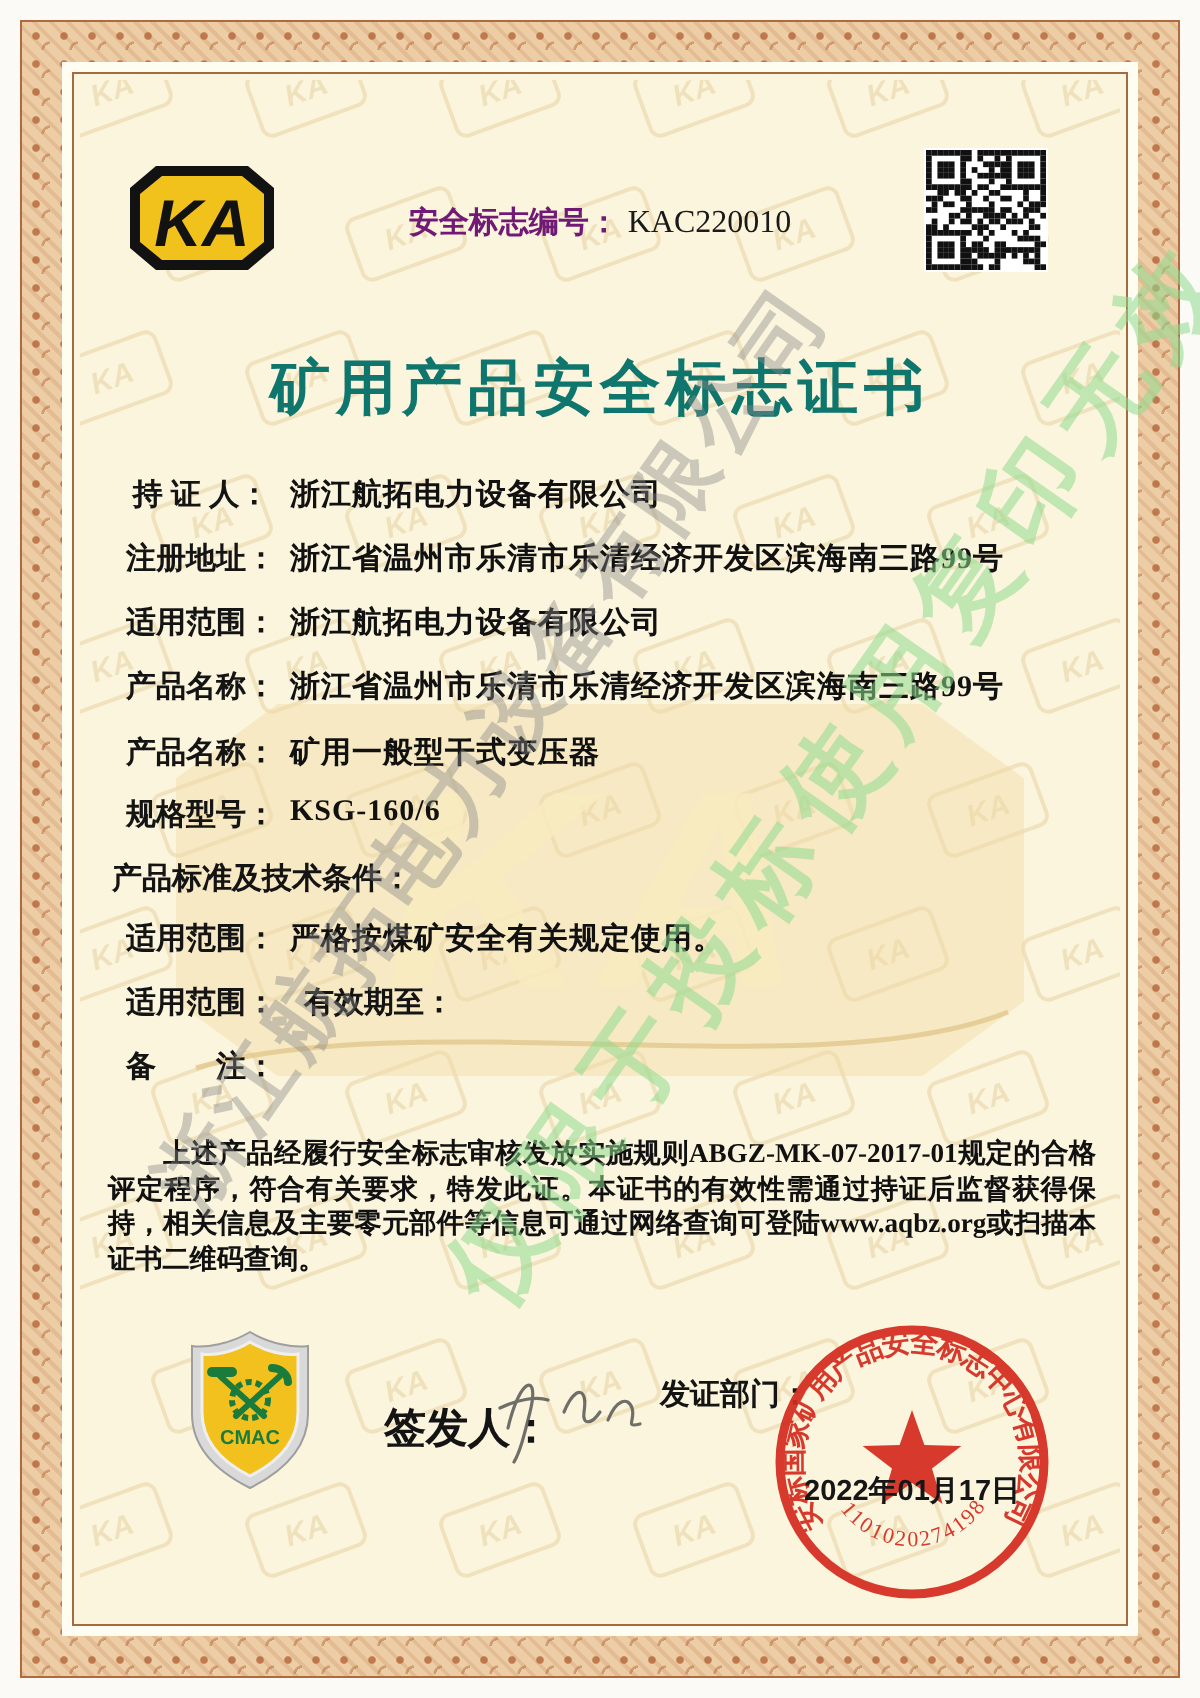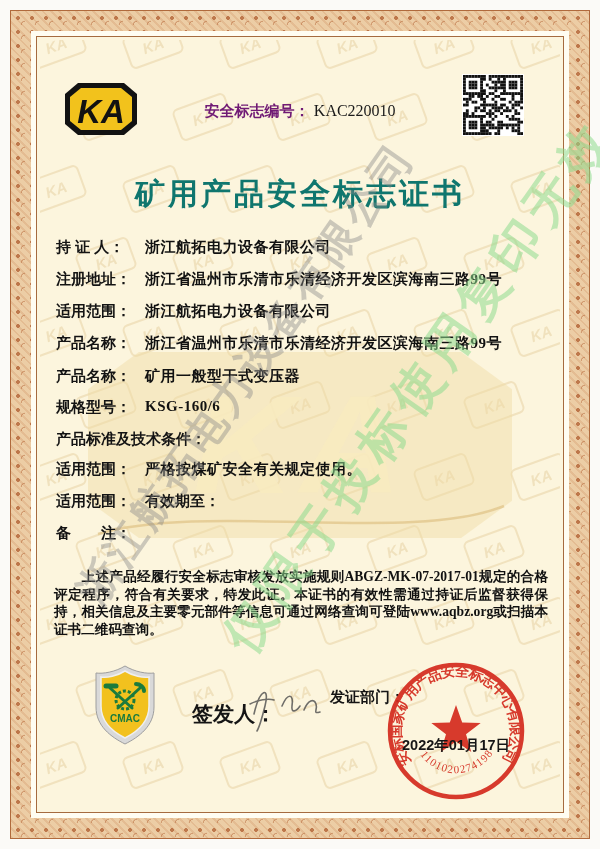--- a/index.html
+++ b/index.html
@@ -39,21 +39,21 @@
   .ka-logo{position:absolute;left:64px;top:82px;z-index:1;}
   .cert-no{position:absolute;left:0;right:0;top:102px;text-align:center;z-index:1;}
   .cert-no .lbl{font-weight:700;font-size:15px;color:#701a75;}
   .cert-no .val{font-family:"Liberation Serif",serif;font-size:16px;color:#1a1a1a;}
   .qr{position:absolute;left:462px;top:74px;width:60px;height:60px;background:#fff;padding:1px;z-index:1;}
   .title{
     position:absolute;left:0;right:0;top:174px;text-align:center;z-index:1;
     font-family:"Liberation Serif",serif;font-weight:700;font-size:30px;color:#0f766e;letter-spacing:3px;
   }
   
-  .row{position:absolute;left:56px;right:44px;display:flex;align-items:flex-start;z-index:1;}
+  .row{position:absolute;left:56px;right:44px;display:flex;align-items:flex-start;z-index:1;text-align:center;}
   .flabel{
     font-weight:700;font-size:15px;color:#141414;white-space:pre;flex:0 0 auto;width:89px;
   }
   .row-long .flabel{width:auto;margin-right:19px;}
   .fvalue{
     font-family:"Liberation Serif",serif;font-weight:700;font-size:15px;color:#111;
     letter-spacing:.5px;white-space:nowrap;
   }
   .fvalue.v1{width:163px;flex:0 0 auto;}
   

